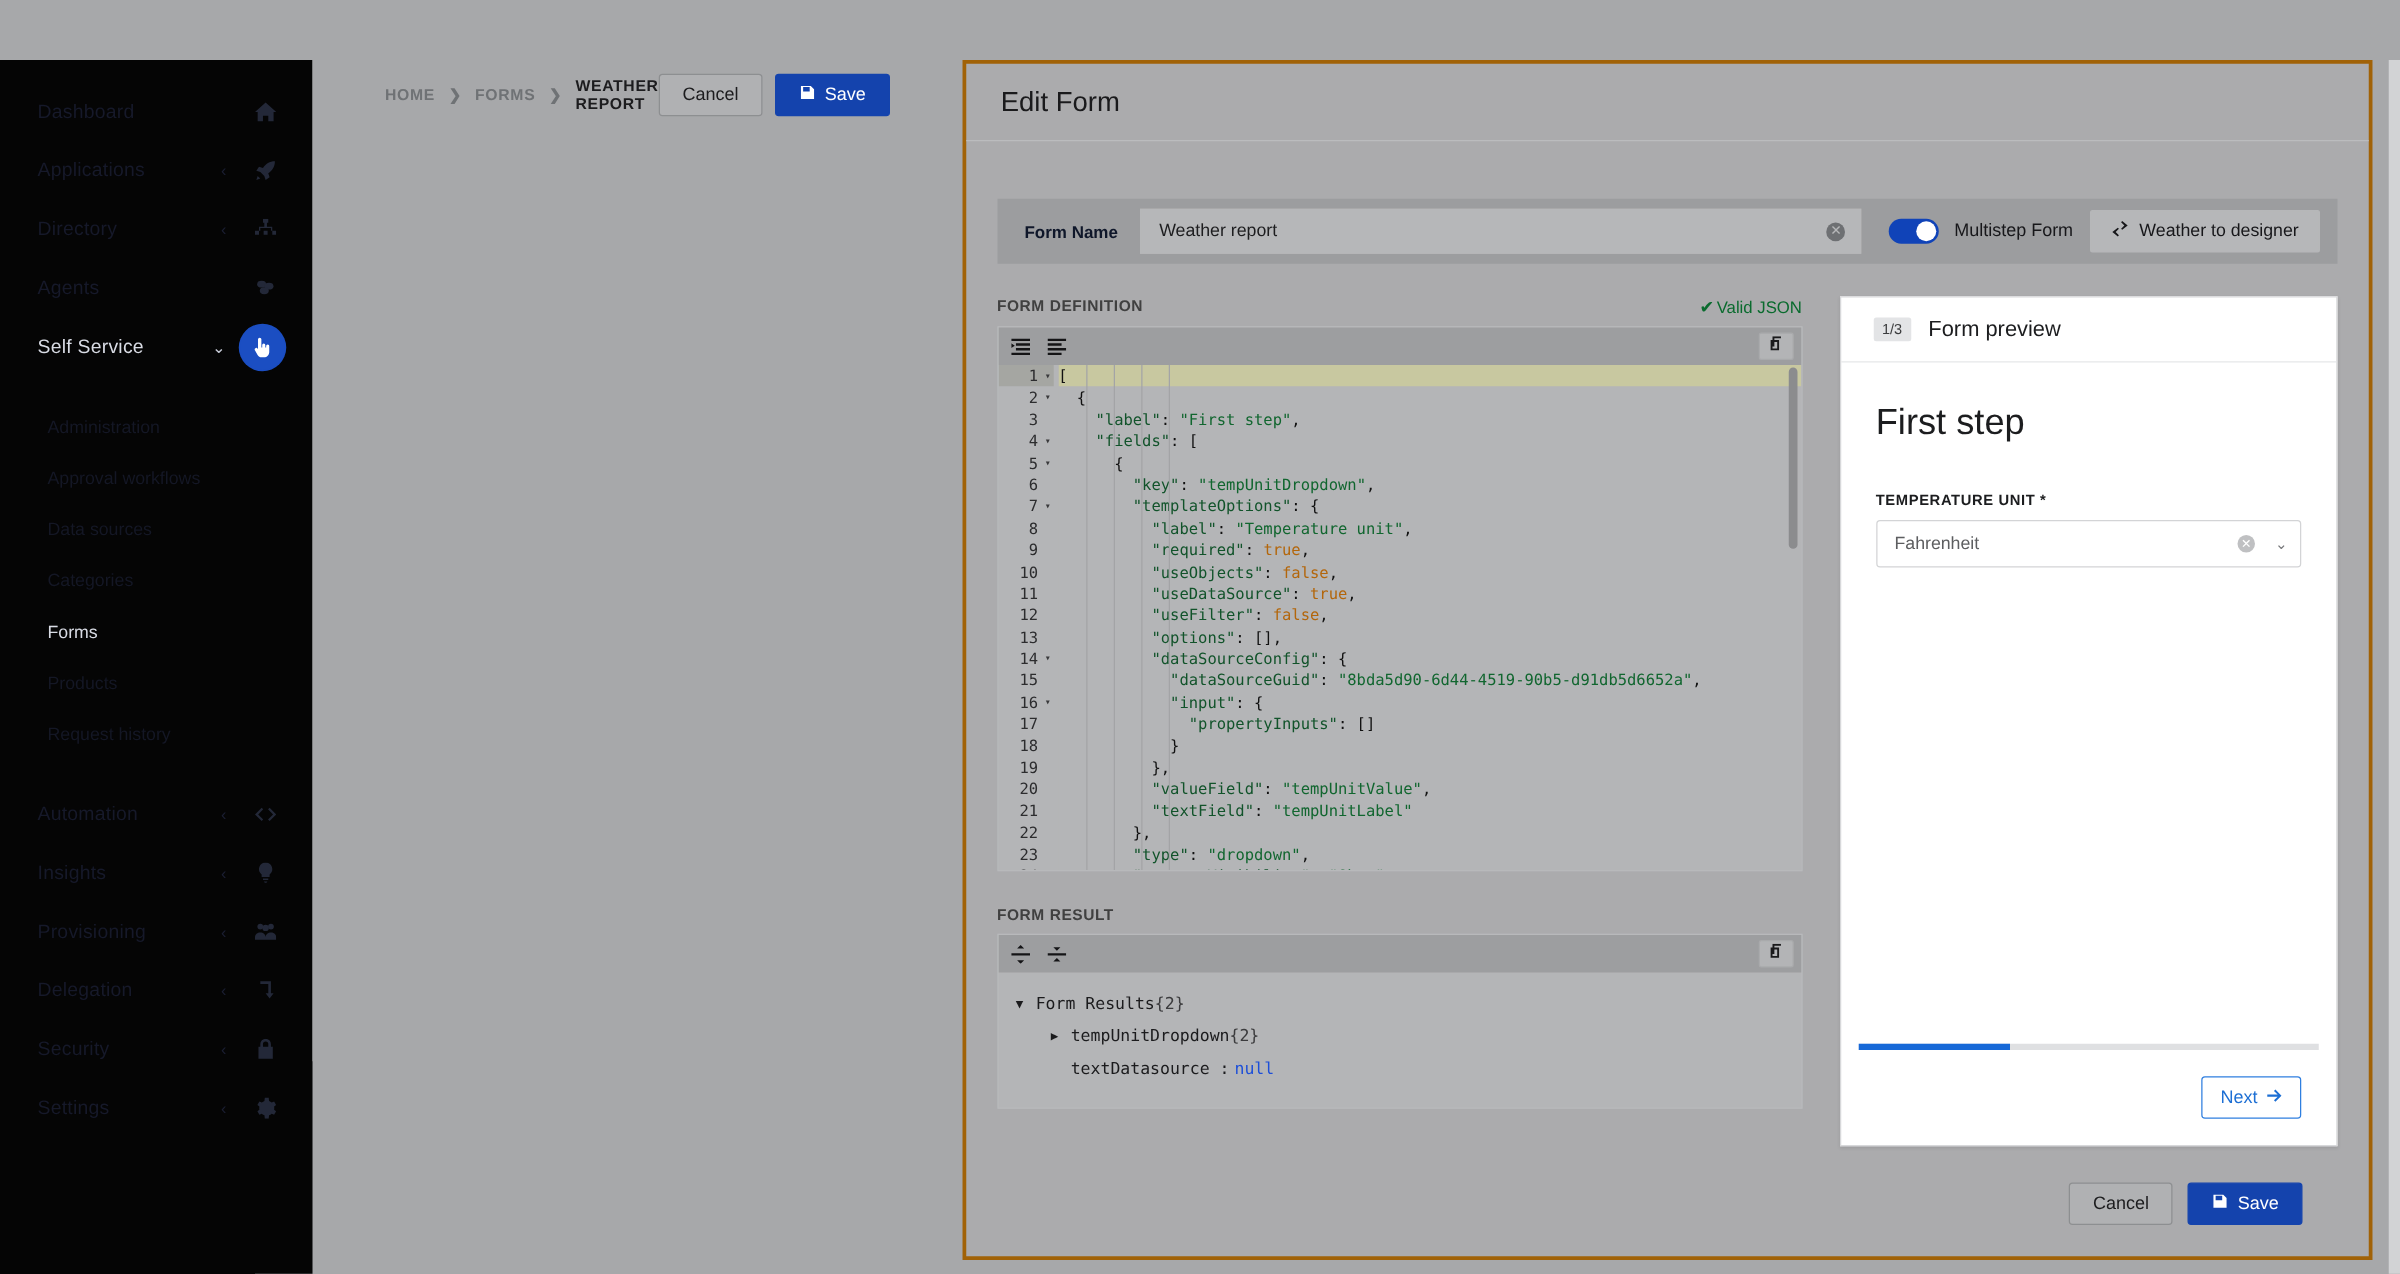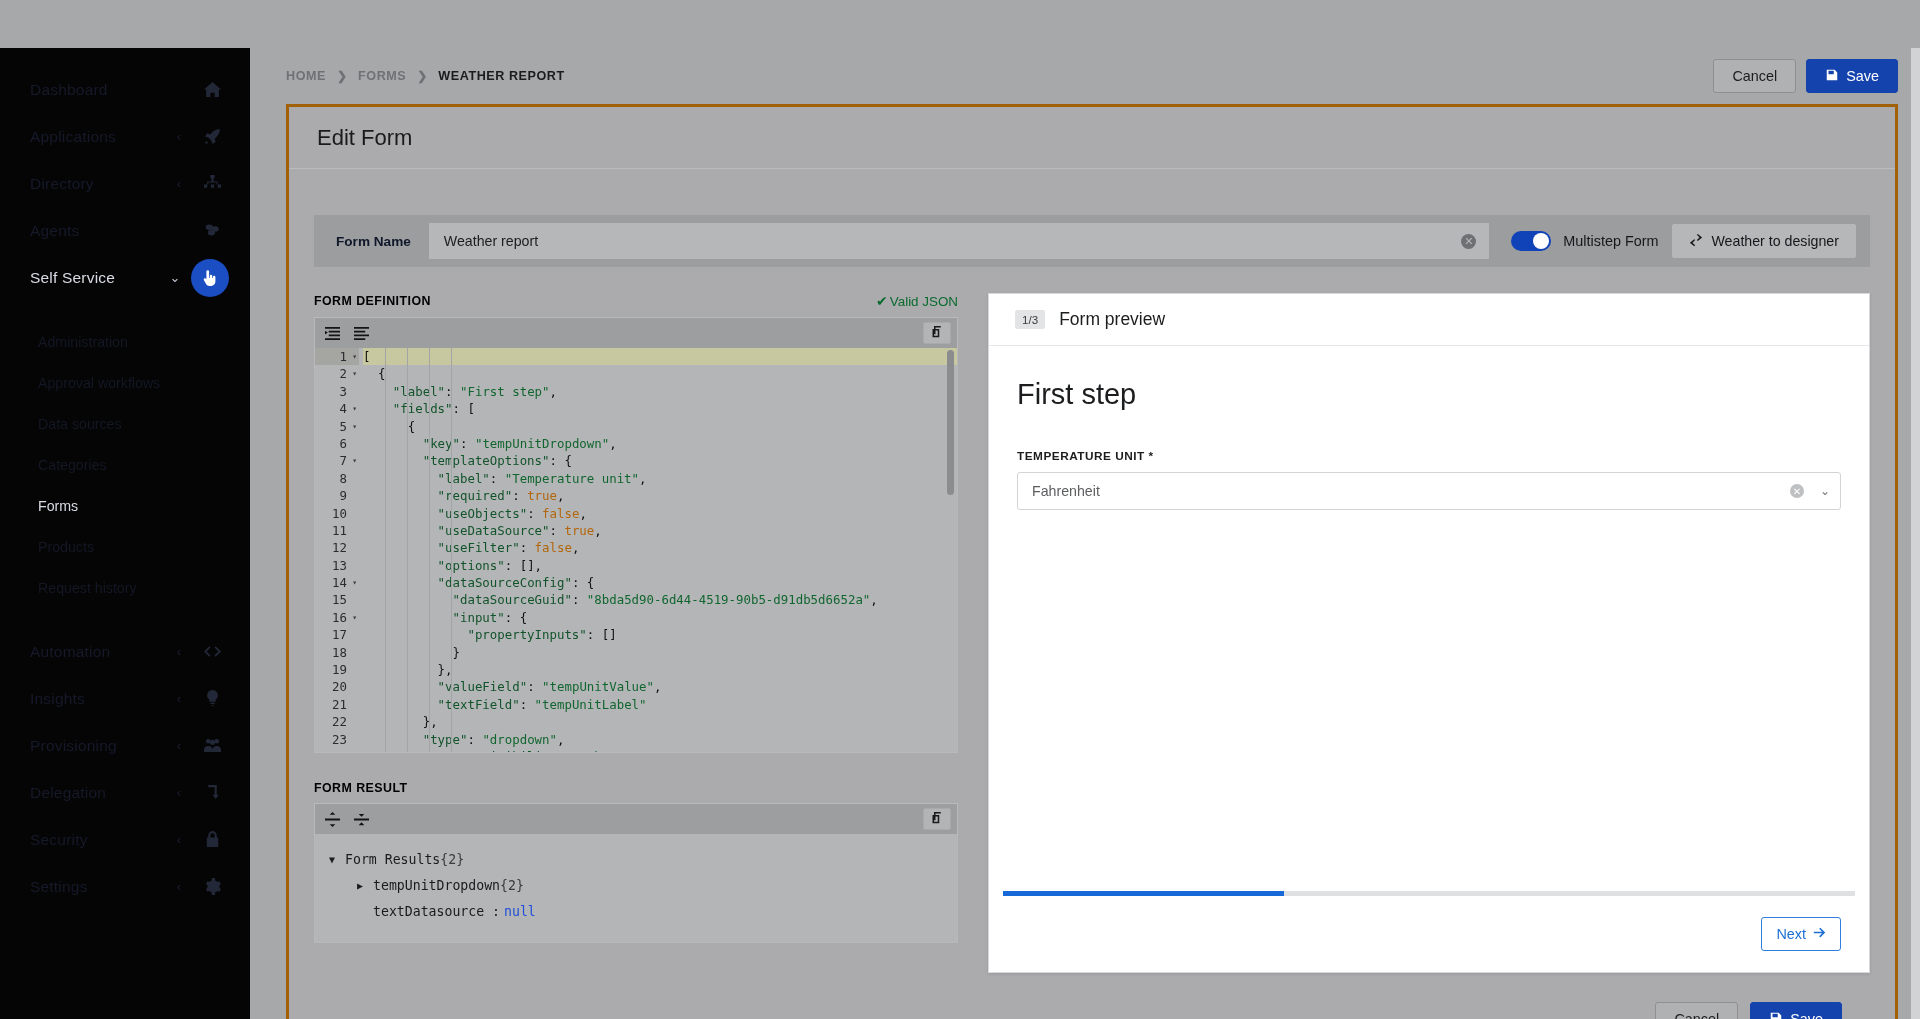--- a/index.html
+++ b/index.html
@@ -67,22 +67,23 @@
     white-space: nowrap;
   }
   .sub-item.current { color: #d9dce5; }
   .sub-gap { height: 20px; }
 
   
   .main {
     flex: 1;
     height: 801px;
     background: #a7a8aa;
-    display: flex; flex-direction: column;
+    display: flex; flex-direction: row;
     position: relative;
+    padding-left: 22px;
   }
   .topbar {
     height: 56px;
     background: #a7a8aa;
     display: flex; align-items: center;
     padding: 0 22px 0 36px;
     flex: 0 0 56px;
   }
   .breadcrumb { display: flex; align-items: center; gap: 11px; flex: 1; }
   .crumb {
@@ -193,21 +194,21 @@
   .split { display: flex; gap: 0; flex: 1; padding-top: 26px; }
   .left-pane { width: 660px; flex: 0 0 660px; padding-right: 16px; }
   .right-pane { flex: 1; padding-left: 14px; }
 
   .section-head {
     display: flex; align-items: center; justify-content: space-between;
     margin-bottom: 8px;
   }
   .section-title {
     font-size: 12.4px; font-weight: 700; letter-spacing: .45px;
-    color: #000000; text-transform: uppercase;
+    color: #404040; text-transform: uppercase;
   }
   .valid-json {
     font-size: 13.4px; color: #0a6b2e; display: inline-flex; align-items: center; gap: 2px;
   }
   .valid-json .chk { font-size: 14px; }
 
   .editor {
     border: 1px solid #b8b9bb;
     background: #b4b5b7;
     display: flex; flex-direction: column;

